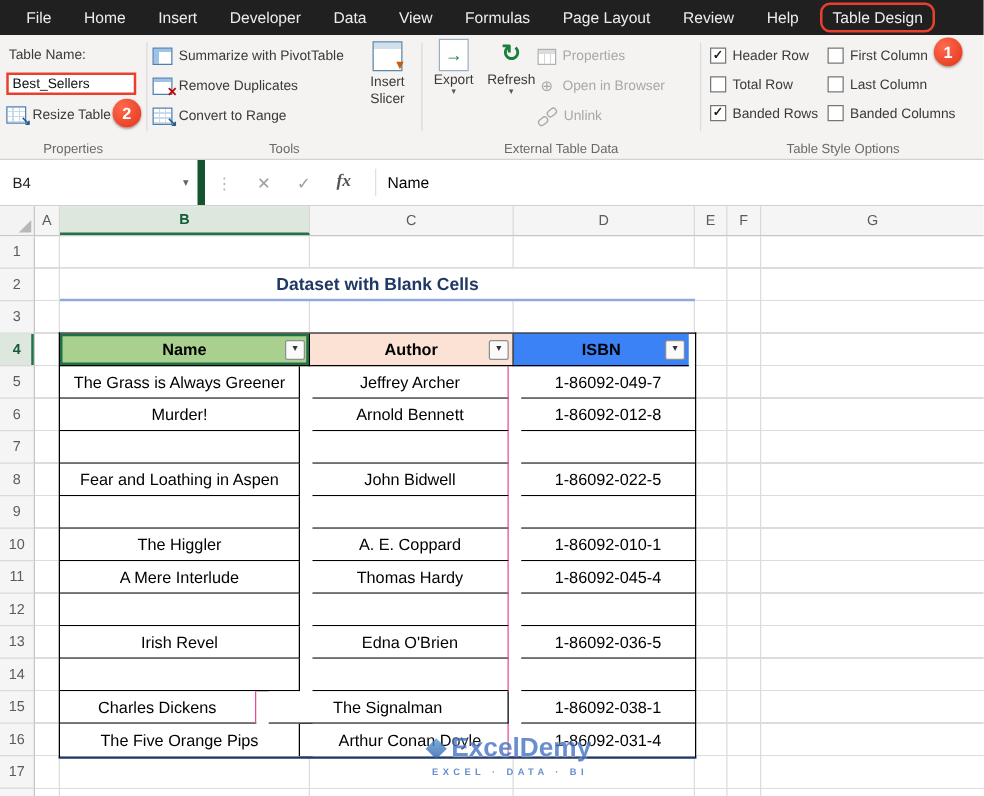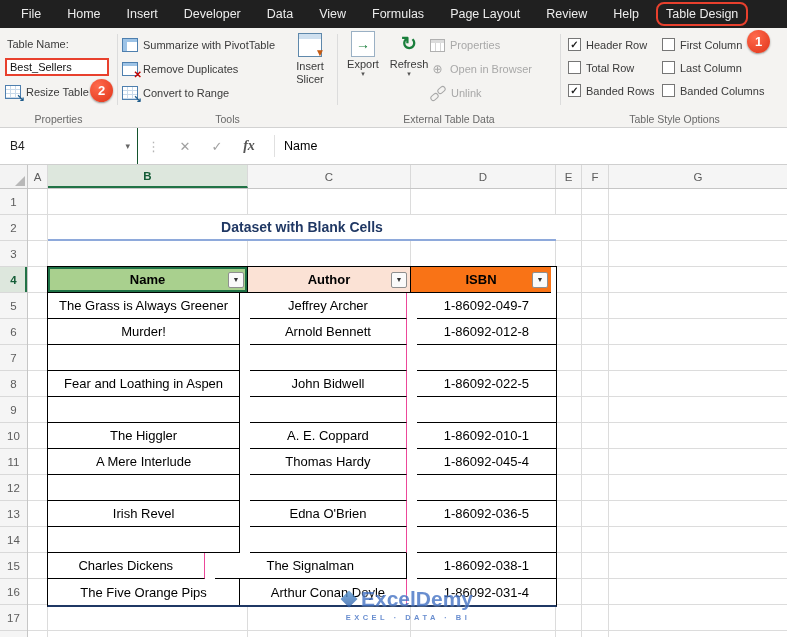--- a/index.html
+++ b/index.html
@@ -65,21 +65,21 @@
   .tick{font-size:10px;font-weight:bold;color:#1a1a1a;line-height:1;}
   .tick.off{visibility:hidden;}
 
   
   .badge{position:absolute;width:23px;height:23px;border-radius:50%;background:radial-gradient(circle at 35% 30%,#ff6a4d,#e03419);color:#fff;font-weight:bold;font-size:13px;display:flex;align-items:center;justify-content:center;z-index:60;box-shadow:0 1px 2px rgba(0,0,0,.4);}
   .b1{left:747px;top:30px;}
   .b2{left:90px;top:79px;}
 
   
   .fbar{position:absolute;left:0;top:128px;right:0;height:37px;background:#fff;border-bottom:1px solid #cfcfcf;display:flex;align-items:center;}
-  .namebox{width:138px;height:100%;border-right:1px solid #14532d;display:flex;align-items:center;padding-left:10px;font-size:12px;color:#222;position:relative;flex:none;}
+  .namebox{width:164px;height:100%;border-right:6px solid #14532d;display:flex;align-items:center;padding-left:10px;font-size:12px;color:#222;position:relative;flex:none;}
   .nb-dd{position:absolute;right:7px;font-size:9px;color:#666;}
   .fdots{color:#b5b5b5;font-size:13px;margin:0 9px;}
   .fbtn{width:32px;text-align:center;font-size:13px;color:#a0a0a0;}
   .fbtn.fx{font-family:"Liberation Serif",serif;font-style:italic;font-weight:bold;color:#555;font-size:14px;}
   .fvsep{width:1px;height:22px;background:#e0e0e0;margin:0 9px;}
   .fvalue{font-size:12.5px;color:#000;}
 
   
   .sheetwrap{position:absolute;left:0;top:165px;right:0;bottom:0;background:#fff;}
   .corner{position:absolute;left:0;top:0;width:28px;height:24px;background:#f3f3f3;border-right:1px solid #c6c6c6;border-bottom:1px solid #c6c6c6;z-index:3;}
@@ -99,21 +99,21 @@
   .cells{position:absolute;left:28px;top:24px;right:0;bottom:0;background:repeating-linear-gradient(to bottom,transparent 0 25px,#dcdcdc 25px 26px);}
   .vg{position:absolute;top:0;bottom:0;width:1px;background:#dcdcdc;}
 
   .sheet-title{position:absolute;left:20px;top:26px;width:508px;height:26px;background:#fff;display:flex;align-items:center;justify-content:center;font-weight:bold;font-size:14px;color:#203864;border-bottom:2px solid #8EA9DB;z-index:2;}
 
   .xltable{position:absolute;left:19px;top:77px;width:510px;border:1px solid #000;border-bottom:2.5px solid #1f3864;background:#fff;z-index:2;}
   .thead{display:flex;height:26px;}
   .th{position:relative;display:flex;align-items:center;justify-content:center;font-weight:bold;font-size:13px;color:#000;border-bottom:1px solid #000;height:26px;}
   .th-name{width:200px;border-right:1px solid #000;background:#A9D08E;box-shadow:inset 0 0 0 2px #1E7145;}
   .th-author{width:163px;border-right:1px solid #000;background:#FBE2D5;}
-  .th-isbn{width:140px;background:#f97316;}
+  .th-isbn{width:140px;background:#3b82f6;}
   .fbtnq{position:absolute;right:3px;top:50%;transform:translateY(-50%);width:16px;height:16px;background:#fafafa;border:1px solid #8f8f8f;border-radius:2px;display:flex;align-items:center;justify-content:center;font-size:7px;color:#333;font-weight:normal;}
   .trow{display:flex;height:26px;gap:10px;}
   .trow:last-child .tc{border-bottom:none;text-align:center;}
   .tc{display:flex;align-items:center;justify-content:center;font-size:13px;color:#000;height:26px;border-bottom:1px solid #000;background:#fff;white-space:nowrap;overflow:hidden;}
   .w-b{width:200px;border-right:1px solid #000;}
   .w-c{width:163px;border-right:1px solid #ec4899;}
   .w-d{width:145px;}
 
   .watermark{position:absolute;left:230px;top:398px;width:300px;text-align:center;pointer-events:none;z-index:5;opacity:.8;}
   .wm-top{display:flex;align-items:center;justify-content:center;gap:6px;font-size:21px;font-weight:bold;color:#4472c4;text-shadow:0 0 2px rgba(255,255,255,.9);}

